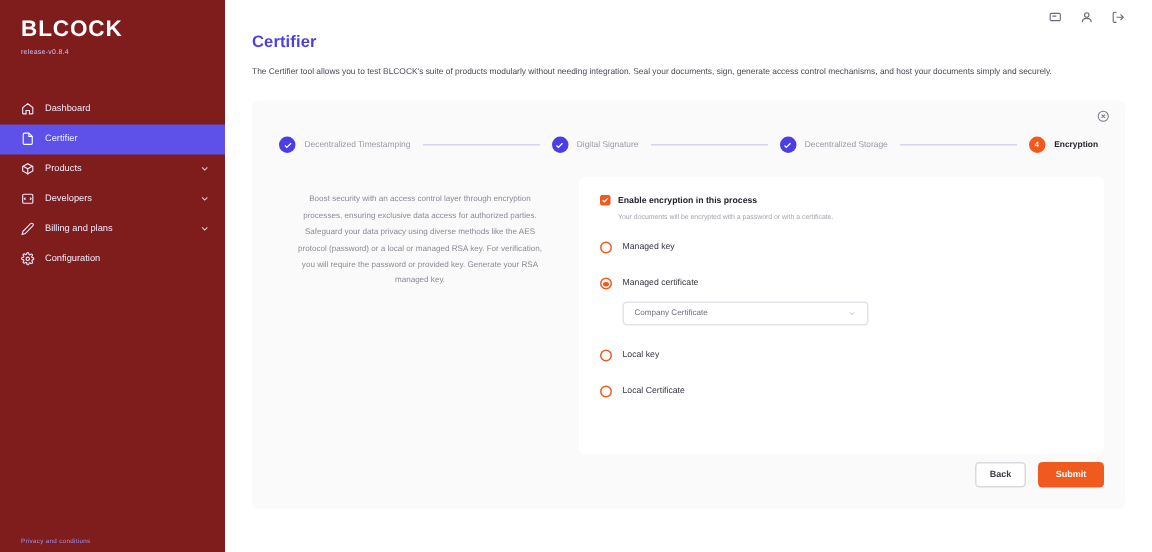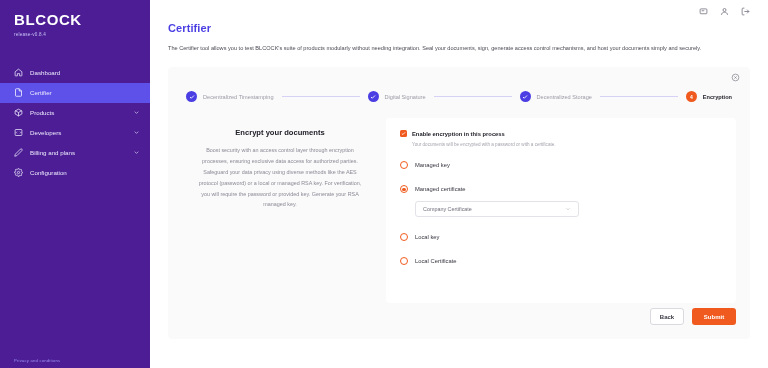--- a/index.html
+++ b/index.html
@@ -7,21 +7,21 @@
     width: 768px; height: 368px;
     font-family: "Liberation Sans", sans-serif;
     background: #ffffff;
     overflow: hidden;
   }
   .app { display: flex; width: 768px; height: 368px; }
 
   
   .sidebar {
     width: 150px; height: 368px;
-    background: #4c1d95;
+    background: #7f1d1d;
     color: #ffffff;
     position: relative;
     flex: 0 0 150px;
   }
   .brand { padding: 12px 0 0 14px; }
   .brand-logo {
     font-size: 15px; font-weight: 700; letter-spacing: .6px;
     color: #ffffff; line-height: 1.1;
   }
   .brand-release {
@@ -330,21 +330,20 @@
         <div class="step">
           <span class="step-bullet current">4</span>
           <span class="step-label current">Encryption</span>
         </div>
 
       </div>
 
       <div class="card-body">
 
         <div class="col-left">
-          <div class="left-title">Encrypt your documents</div>
           <div class="left-text">Boost security with an access control layer through encryption processes, ensuring exclusive data access for authorized parties. Safeguard your data privacy using diverse methods like the AES protocol (password) or a local or managed RSA key. For verification, you will require the password or provided key. Generate your RSA managed key.</div>
         </div>
 
         <div class="col-right">
 
           <div class="check-row">
             <span class="checkbox">
               <svg viewBox="0 0 24 24" fill="none" stroke="#ffffff" stroke-width="4">
                   <path d="M20 6L9 17l-5-5"></path>
                 </svg>

